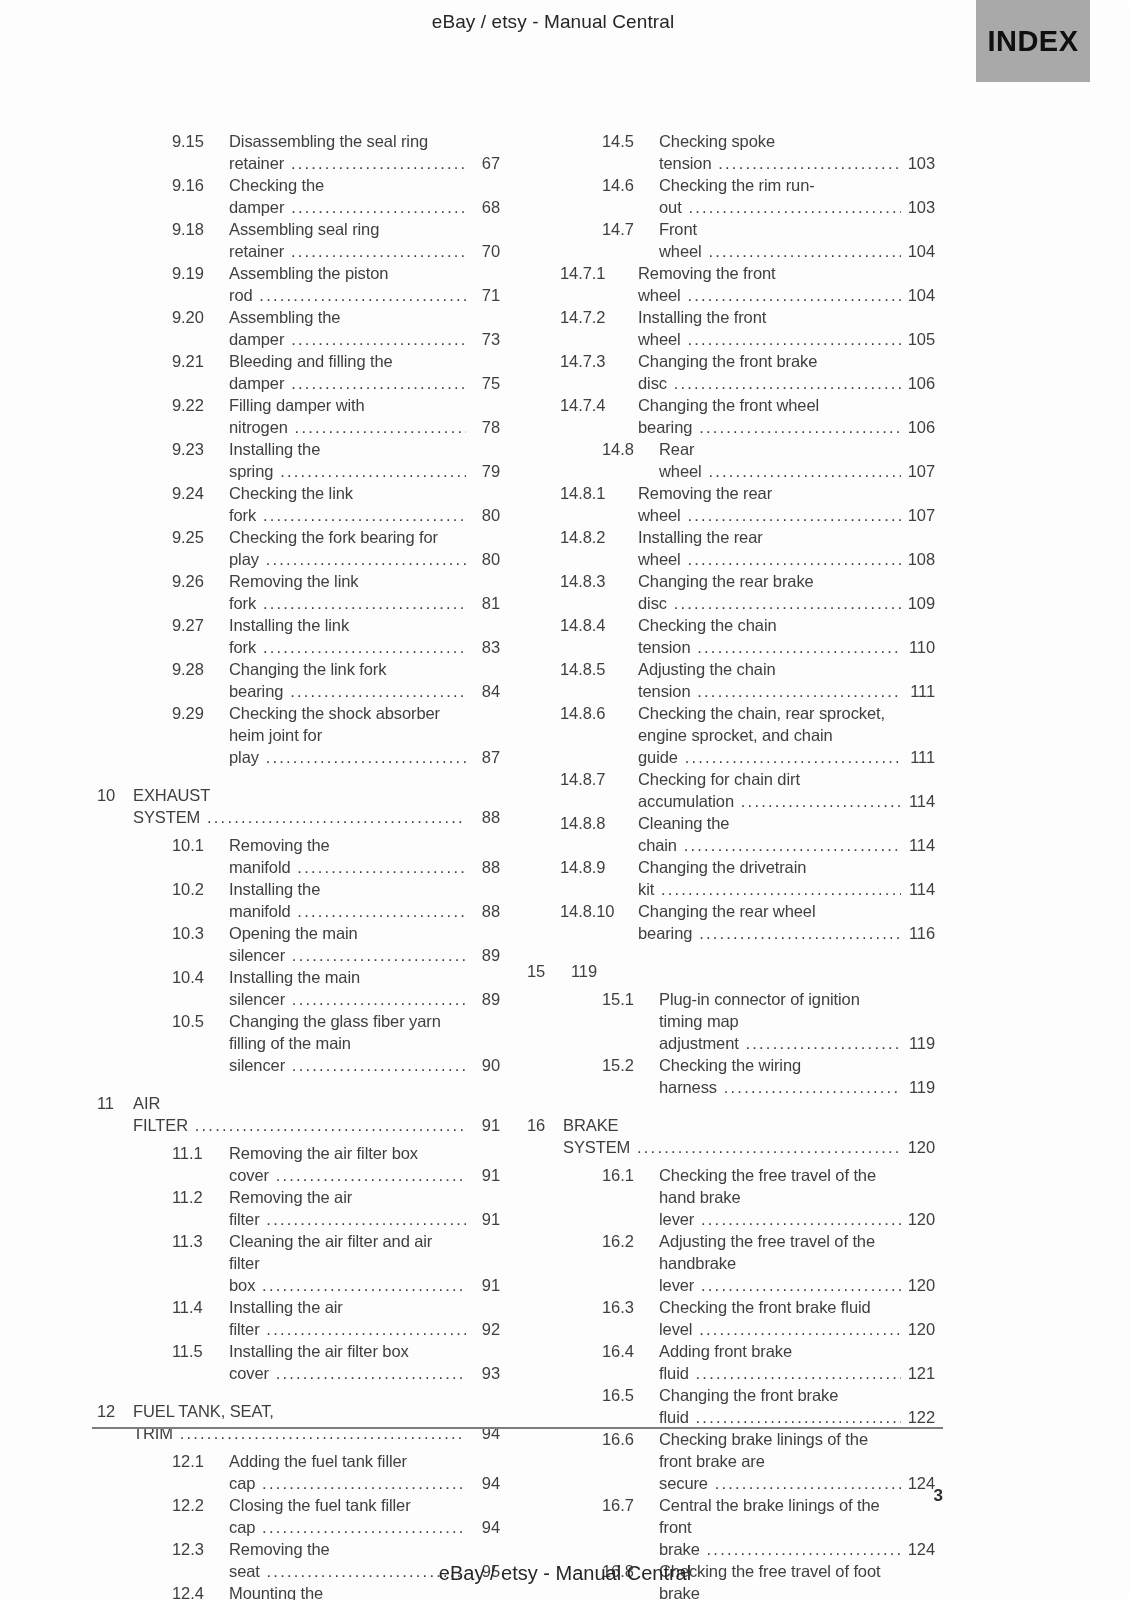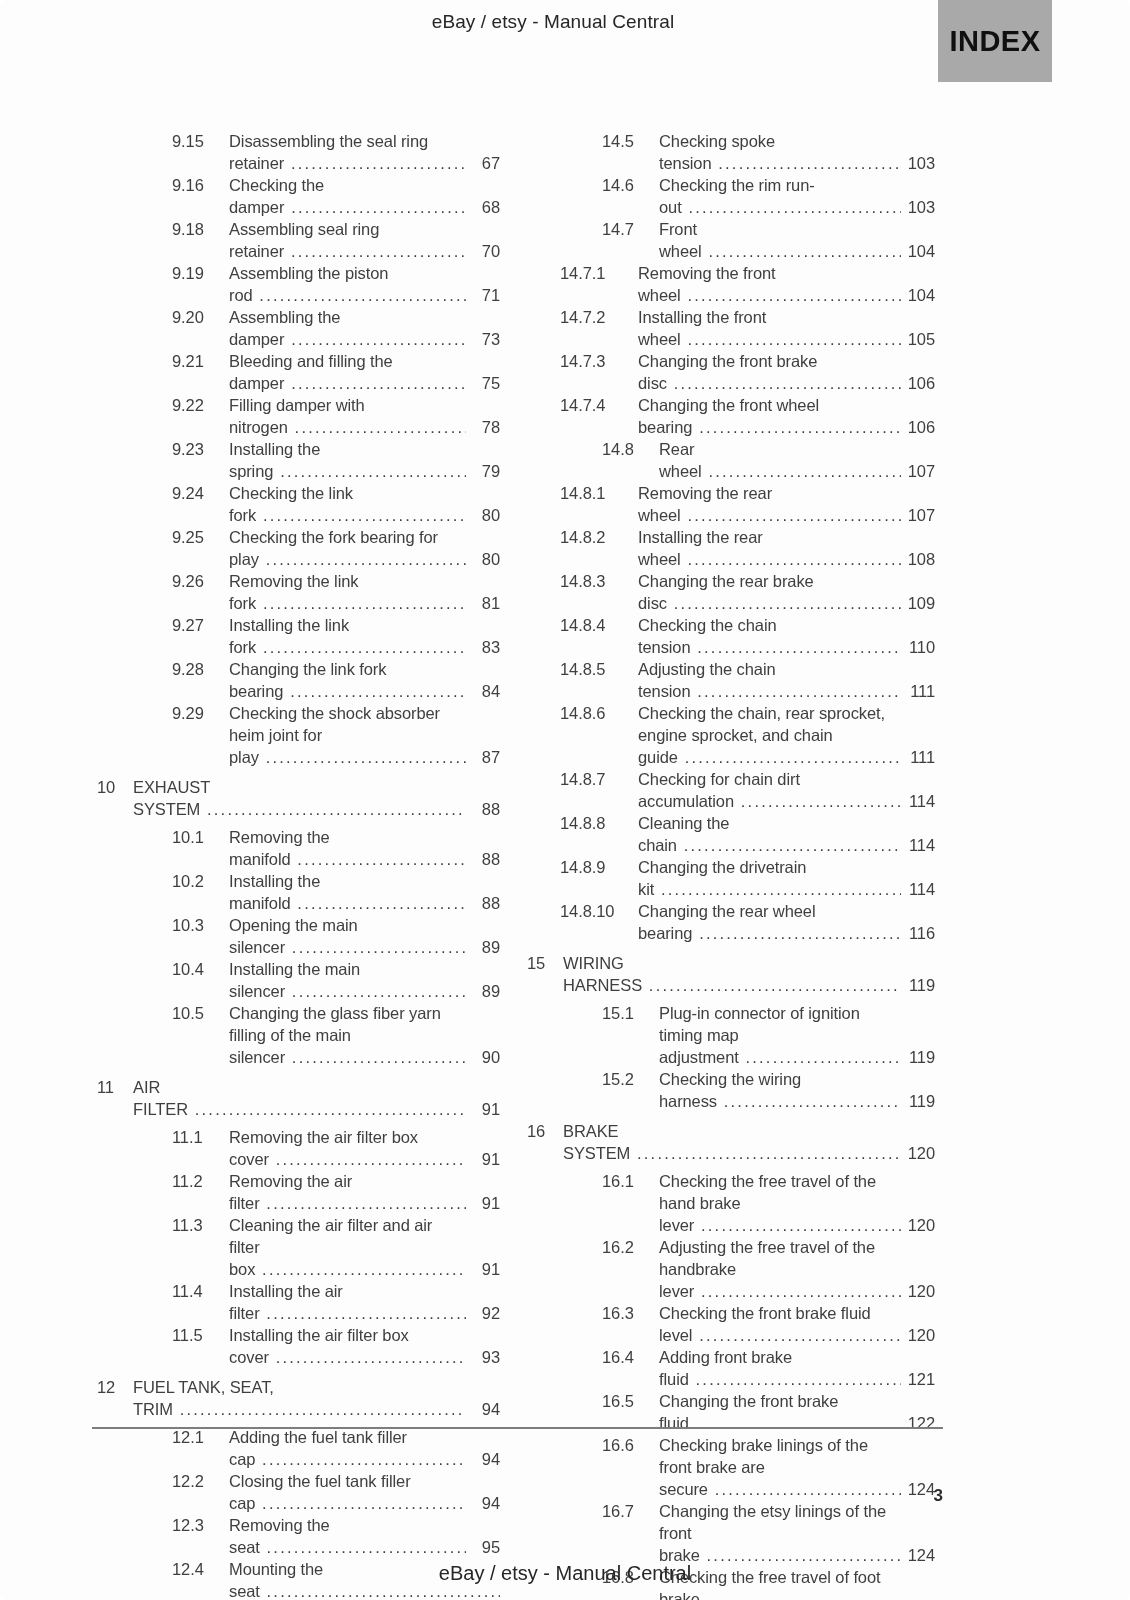--- a/index.html
+++ b/index.html
@@ -17,21 +17,21 @@
     border-radius: 7px;
   }
 
   
   .header-title {
     position: absolute; top: 11px; left: 0;
     width: 1106px; text-align: center;
     font-size: 19px; color: #262626; letter-spacing: 0.1px;
   }
   .index-box {
-    position: absolute; top: 0; left: 938px;
+    position: absolute; top: 0; left: 976px;
     width: 114px; height: 82px;
     background: #a9a9a9;
     display: flex; align-items: center; justify-content: center;
   }
   .index-box span {
     font-size: 29px; font-weight: bold; color: #101010; letter-spacing: 0.5px;
   }
 
   
   .toc {
@@ -54,21 +54,21 @@
   }
   .row .label::after {
     content: "\00a0..........................................................................................................";
     letter-spacing: 2.2px;
   }
   .row .pg {
     flex: 0 0 34px; width: 34px; text-align: right;
     white-space: nowrap;
   }
 
-  .lvl1 { margin: 8px 0 6px 0; }
+  .lvl1 { margin: 16px 0 6px 0; }
   .lvl1 .num { width: 36px; }
   .lvl2 { padding-left: 33px; }
   .lvl2 .num { width: 57px; margin-left: 42px; }
   .lvl3 { padding-left: 33px; }
   .lvl3 .num { width: 78px; }
 
   
   .rule {
     position: absolute; top: 1427px; left: 92px;
     width: 851px; height: 2px; background: #7d7d7d;
@@ -338,21 +338,20 @@
           <span class="label">Changing the drivetrain kit</span>
           <span class="pg">114</span>
         </div>
         <div class="row lvl3">
           <span class="num">14.8.10</span>
           <span class="label">Changing the rear wheel bearing</span>
           <span class="pg">116</span>
         </div>
         <div class="row lvl1">
           <span class="num">15</span>
-          <span class="label">WIRING HARNESS</span>
           <span class="pg">119</span>
         </div>
         <div class="row lvl2">
           <span class="num">15.1</span>
           <span class="label">Plug-in connector of ignition timing map adjustment</span>
           <span class="pg">119</span>
         </div>
         <div class="row lvl2">
           <span class="num">15.2</span>
           <span class="label">Checking the wiring harness</span>
@@ -388,21 +387,21 @@
           <span class="label">Changing the front brake fluid</span>
           <span class="pg">122</span>
         </div>
         <div class="row lvl2">
           <span class="num">16.6</span>
           <span class="label">Checking brake linings of the front brake are secure</span>
           <span class="pg">124</span>
         </div>
         <div class="row lvl2">
           <span class="num">16.7</span>
-          <span class="label">Changing the etsy linings of the front brake</span>
+          <span class="label">Central the brake linings of the front brake</span>
           <span class="pg">124</span>
         </div>
         <div class="row lvl2">
           <span class="num">16.8</span>
           <span class="label">Checking the free travel of foot brake lever</span>
           <span class="pg">126</span>
         </div>
         <div class="row lvl2">
           <span class="num">16.9</span>
           <span class="label">Adjusting the basic position of the foot brake lever</span>

